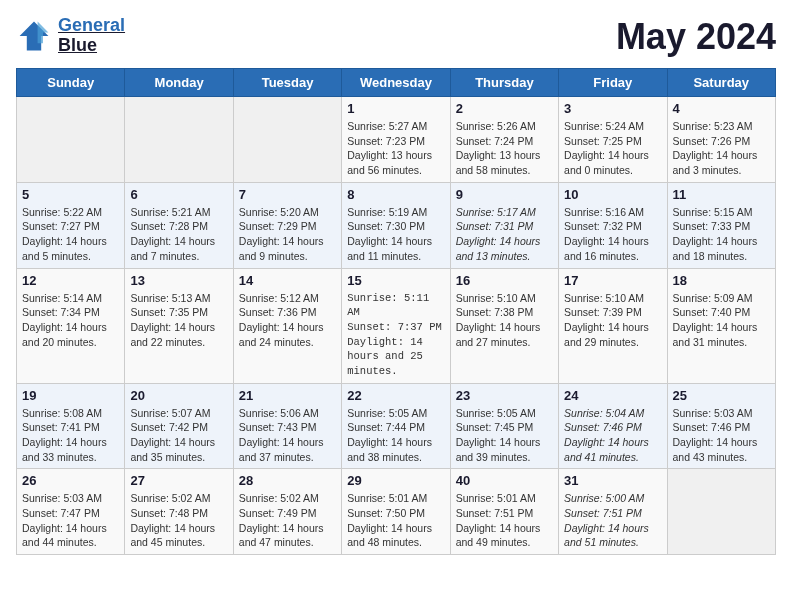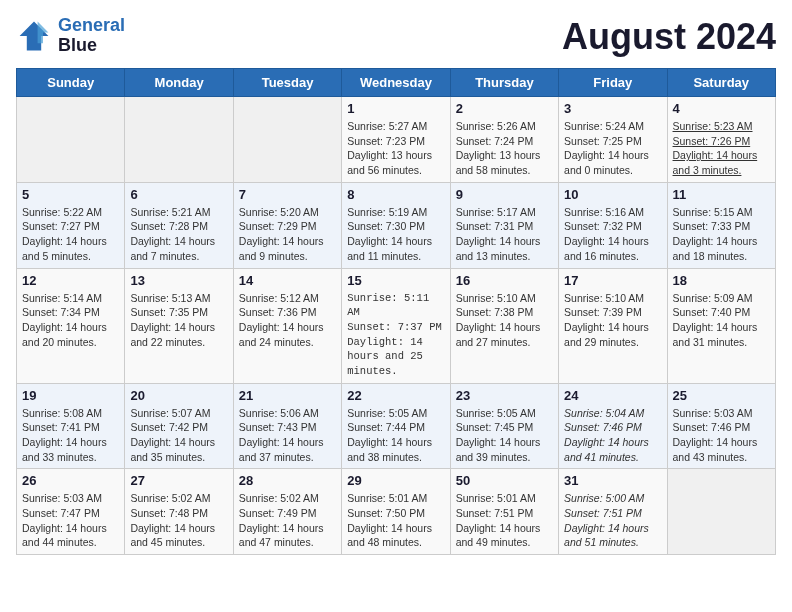--- a/index.html
+++ b/index.html
@@ -19,20 +19,21 @@
     .logo {
       display: flex;
       align-items: center;
       gap: 6px;
     }
     .logo-text {
       font-size: 18px;
       font-weight: bold;
       color: #1a1a2e;
       line-height: 1.1;
+      text-decoration: underline;
     }
     .logo-text span {
       color: #2a6db5;
     }
     .logo-icon {
       width: 36px;
       height: 36px;
     }
     .title-block {
       text-align: right;
@@ -99,21 +100,21 @@
     <svg class="logo-icon" viewBox="0 0 40 40">
       <polygon points="20,4 36,20 28,20 28,36 12,36 12,20 4,20" fill="#2a6db5"></polygon>
       <polygon points="24,4 36,16 30,16 30,28 24,28 24,4" fill="#4a9fd5" opacity="0.7"></polygon>
     </svg>
     <div class="logo-text">
       <div><span>General</span></div>
       <div>Blue</div>
     </div>
   </div>
   <div class="title-block">
-    <h1>August 2024</h1>
+    <h1>May 2024</h1>
   </div>
 </div>
 
 <table class="calendar">
   <thead>
     <tr>
     <th>Sunday</th>
         <th>Monday</th>
         <th>Tuesday</th>
         <th>Wednesday</th>
@@ -140,21 +141,21 @@
 Daylight: 13 hours and 58 minutes.</div>
         </td>
         <td>
           <div class="day-number">3</div>
           <div class="day-info" style="white-space: pre-line;">Sunrise: 5:24 AM
 Sunset: 7:25 PM
 Daylight: 14 hours and 0 minutes.</div>
         </td>
         <td>
           <div class="day-number">4</div>
-          <div class="day-info" style="white-space: pre-line; text-decoration: underline;">Sunrise: 5:23 AM
+          <div class="day-info" style="white-space: pre-line;">Sunrise: 5:23 AM
 Sunset: 7:26 PM
 Daylight: 14 hours and 3 minutes.</div>
         </td>
       </tr>
       <tr>
         <td>
           <div class="day-number">5</div>
           <div class="day-info" style="white-space: pre-line;">Sunrise: 5:22 AM
 Sunset: 7:27 PM
 Daylight: 14 hours and 5 minutes.</div>
@@ -172,21 +173,21 @@
 Daylight: 14 hours and 9 minutes.</div>
         </td>
         <td>
           <div class="day-number">8</div>
           <div class="day-info" style="white-space: pre-line;">Sunrise: 5:19 AM
 Sunset: 7:30 PM
 Daylight: 14 hours and 11 minutes.</div>
         </td>
         <td>
           <div class="day-number">9</div>
-          <div class="day-info" style="white-space: pre-line;">Sunrise: 5:17 AM
+          <div class="day-info" style="white-space: pre-line; font-style: italic;">Sunrise: 5:17 AM
 Sunset: 7:31 PM
 Daylight: 14 hours and 13 minutes.</div>
         </td>
         <td>
           <div class="day-number">10</div>
           <div class="day-info" style="white-space: pre-line;">Sunrise: 5:16 AM
 Sunset: 7:32 PM
 Daylight: 14 hours and 16 minutes.</div>
         </td>
         <td>
@@ -303,21 +304,21 @@
 Sunset: 7:49 PM
 Daylight: 14 hours and 47 minutes.</div>
         </td>
         <td>
           <div class="day-number">29</div>
           <div class="day-info" style="white-space: pre-line;">Sunrise: 5:01 AM
 Sunset: 7:50 PM
 Daylight: 14 hours and 48 minutes.</div>
         </td>
         <td>
-          <div class="day-number">50</div>
+          <div class="day-number">40</div>
           <div class="day-info" style="white-space: pre-line;">Sunrise: 5:01 AM
 Sunset: 7:51 PM
 Daylight: 14 hours and 49 minutes.</div>
         </td>
         <td>
           <div class="day-number">31</div>
           <div class="day-info" style="white-space: pre-line; font-style: italic;">Sunrise: 5:00 AM
 Sunset: 7:51 PM
 Daylight: 14 hours and 51 minutes.</div>
         </td>

